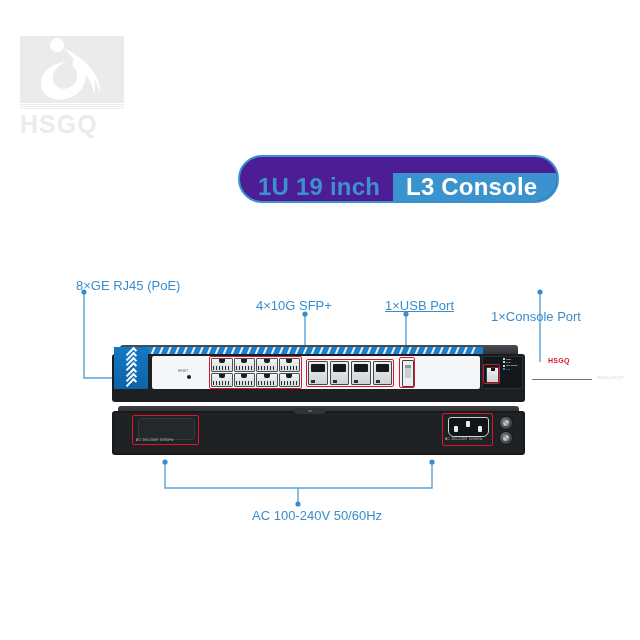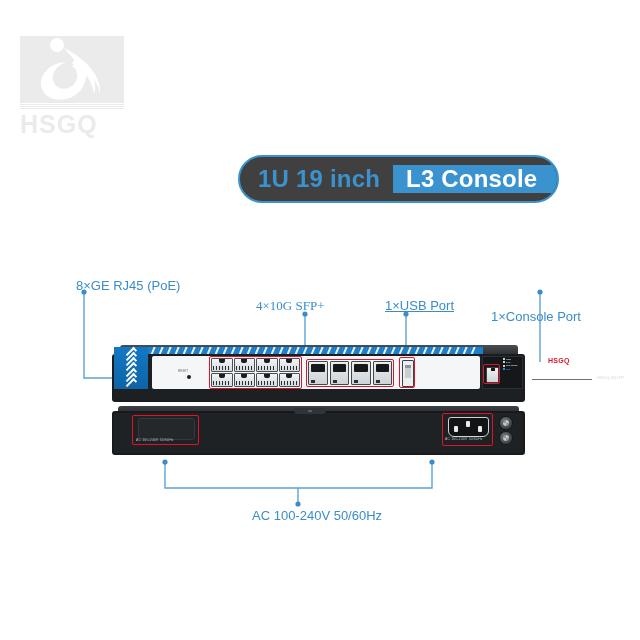--- a/index.html
+++ b/index.html
@@ -31,46 +31,46 @@
   #logo .wordmark{
     position:absolute;left:0;top:76px;width:104px;
     font-size:25px;font-weight:bold;letter-spacing:1px;
     color:#ebebeb;line-height:1;
   }
 
   
   #badge{
     position:absolute;left:238px;top:155px;
     height:44px;
-    display:flex;align-items:center;
+    display:flex;align-items:flex-end;
     border:2px solid #3a92ce;
     border-radius:24px;
     overflow:hidden;
-    background:#404040;
+    background:#4c1d95;
   }
   #badge .seg-left{
     display:flex;align-items:center;
     padding:0 13px 0 18px;
     color:#3a92ce;font-size:24px;font-weight:bold;
     letter-spacing:.2px;white-space:nowrap;
   }
   #badge .seg-right{
     display:flex;align-items:center;
     padding:0 20px 0 13px;
     background:#3a92ce;color:#ffffff;
     font-size:24px;font-weight:bold;
     letter-spacing:.2px;white-space:nowrap;
   }
 
   
   .callout{
     position:absolute;color:#3a8dcb;font-size:13px;white-space:nowrap;
   }
   .cl-rj45{left:76px;top:278px;}
-  .cl-sfp{left:256px;top:298px;font-family:Liberation Serif, serif;}
+  .cl-sfp{left:256px;top:298px;}
   .cl-usb{left:385px;top:298px;text-decoration:underline;}
   .cl-console{left:491px;top:277px;margin-top:32px;}
   .cl-ac{left:252px;top:508px;}
 
   
   #leaders{position:absolute;left:0;top:0;width:640px;height:640px;}
 
   
   #front{
     position:absolute;left:112px;top:345px;width:413px;height:58px;

